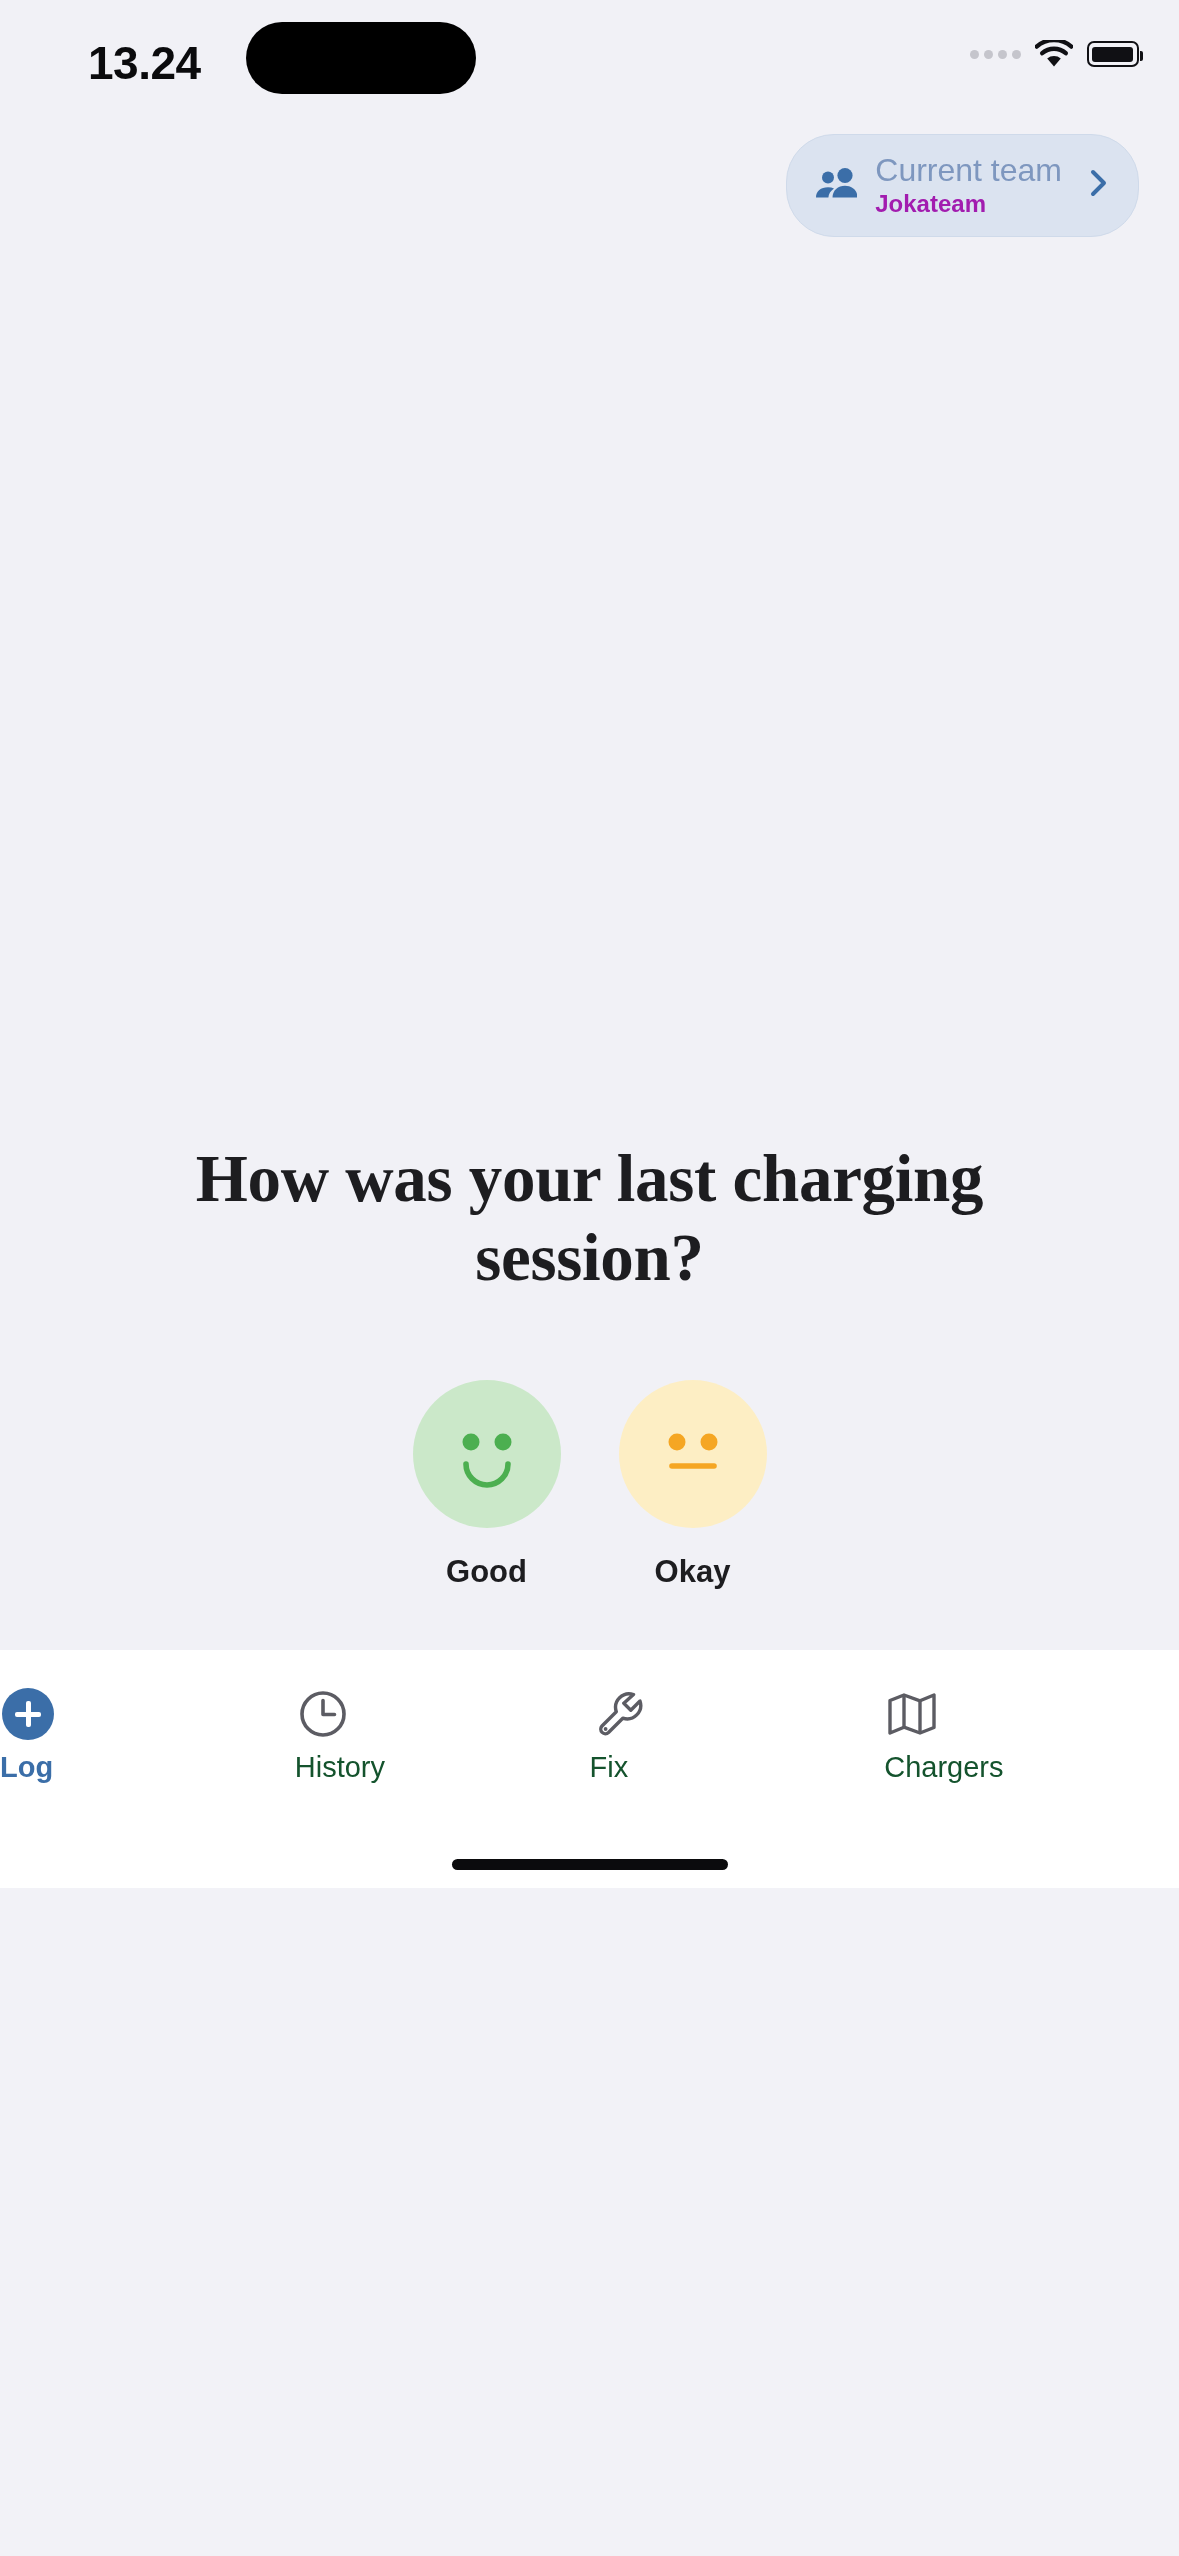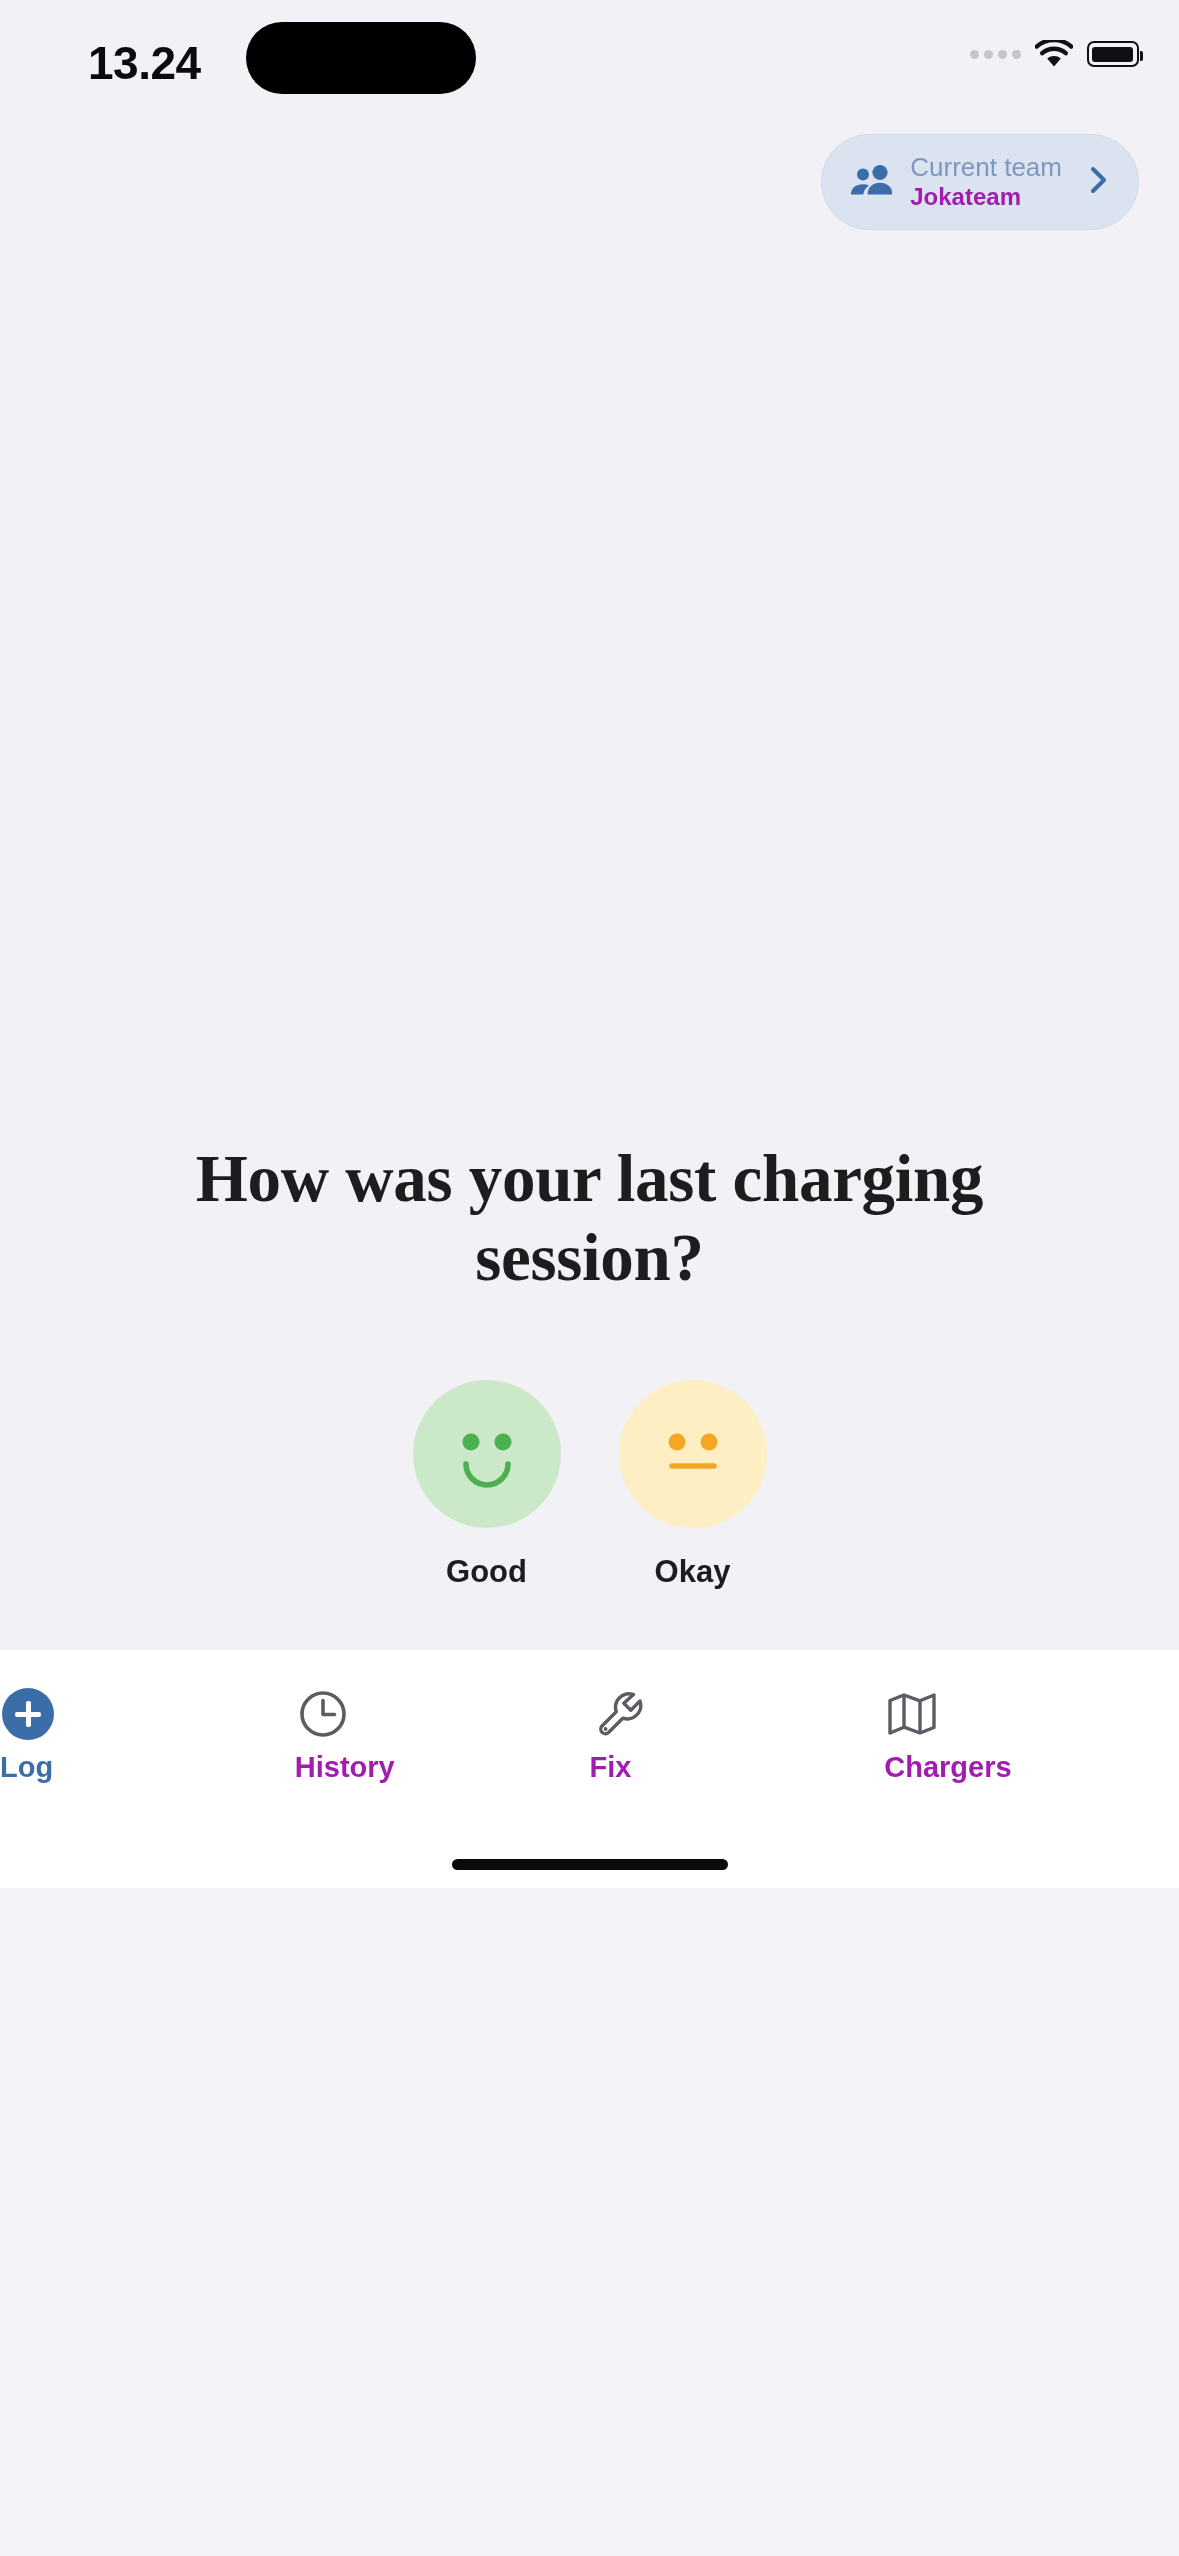--- a/index.html
+++ b/index.html
@@ -86,21 +86,21 @@
     gap:18px;
     background:#dbe3f0;
     border:1.5px solid #cfdaea;
     border-radius:48px;
     padding:18px 26px 18px 28px;
     min-width:262px;
   }
   .team-pill .people-ico { width:42px; height:34px; flex:0 0 42px; }
   .team-texts { display:flex; flex-direction:column; line-height:1.12; }
   .team-label {
-    font-size:26px;
+    font-size:32px;
     color:#7e97bf;
     font-weight:400;
   }
   .team-name {
     font-size:24px;
     color:#a21caf;
     font-weight:700;
     margin-top:2px;
   }
   .team-chev { width:26px; height:34px; flex:0 0 26px; margin-left:6px; }
@@ -166,22 +166,22 @@
     display:flex;
     flex-direction:column;
     align-items:flex-start;
     gap:9px;
     padding-top:10px;
   }
   .tab-ico { width:56px; height:56px; display:flex; align-items:center; justify-content:center; }
   .tab-ico svg { display:block; }
   .tab-label {
     font-size:29px;
-    font-weight:700;
-    color:#a21caf;
+    font-weight:400;
+    color:#14532d;
   }
   .tab.active .tab-label { color:#3b6ea8; font-weight:700; }
   .plus-circle {
     width:52px; height:52px;
     border-radius:50%;
     background:#3b6ea8;
     position:relative;
   }
   .plus-circle::before, .plus-circle::after {
     content:"";

